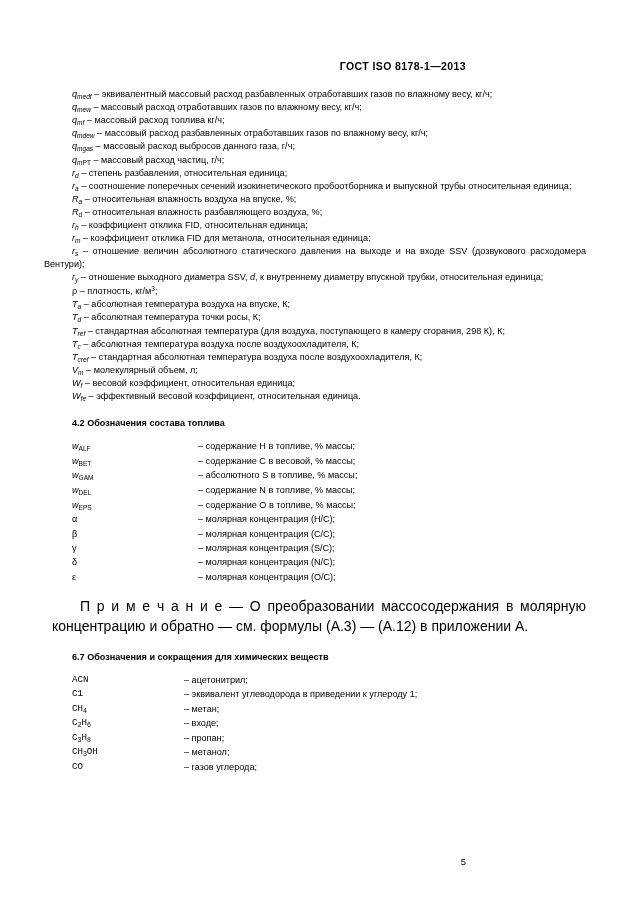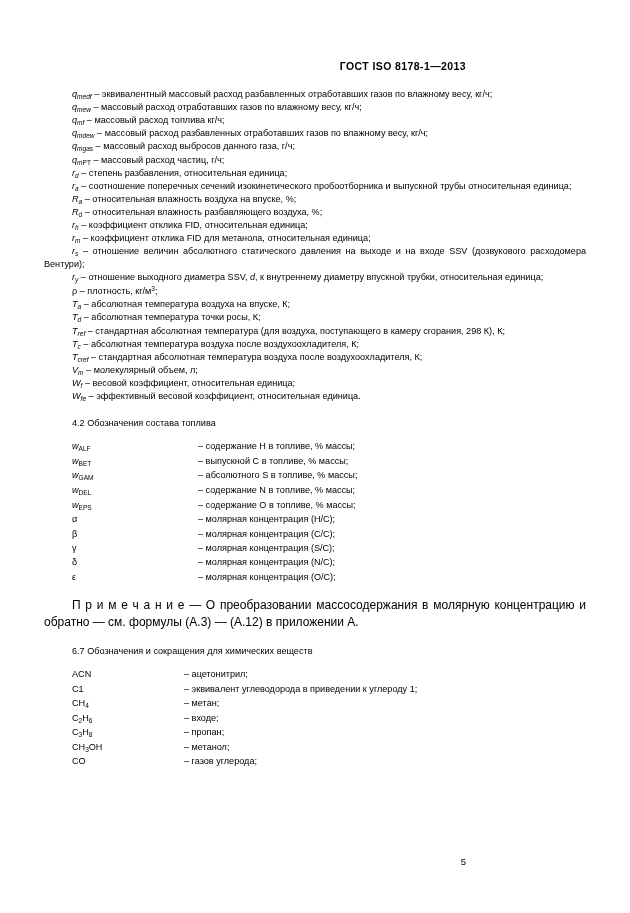--- a/index.html
+++ b/index.html
@@ -50,57 +50,58 @@
     vertical-align: -0.28em;
   }
   sup {
     font-size: 0.72em;
     vertical-align: 0.45em;
   }
   i, .it {
     font-style: italic;
   }
   .sec-title {
-    font-weight: normal;
+    font-weight: bold;
     font-size: 9.1px;
     margin: 14px 0 10px 28px;
   }
   .symtable {
     margin: 0 0 0 28px;
     border-collapse: collapse;
     width: 500px;
   }
   .symtable td {
     padding: 0 0 1.5px 0;
     font-size: 9.1px;
     vertical-align: top;
   }
   .symtable td.sym {
     width: 126px;
     white-space: nowrap;
   }
   .note {
-    margin: 12px 0 0 0;
+    margin: 12px 0 0 8px;
     text-indent: 28px;
-    font-size: 12px;
+    font-size: 14px;
     text-align: justify;
   }
   .abbrtable {
     margin: 10px 0 0 28px;
     border-collapse: collapse;
     width: 500px;
   }
   .abbrtable td {
     padding: 0 0 1.5px 0;
     font-size: 9.1px;
     vertical-align: top;
   }
   .abbrtable td.abbr {
     width: 112px;
     white-space: nowrap;
+    font-family: Liberation Mono, monospace;
   }
   .pagenum {
     position: absolute;
     bottom: 46px;
     right: 44px;
     font-size: 9.5px;
   }
 </style>
 </head>
 <body>
@@ -184,21 +185,21 @@
     <div class="sec-title">4.2 Обозначения состава топлива</div>
 
     <table class="symtable">
       <tbody>
           <tr>
         <td class="sym"><i>w</i><sub>ALF</sub></td>
         <td>– содержание Н в топливе, % массы;</td>
       </tr>
       <tr>
         <td class="sym"><i>w</i><sub>BET</sub></td>
-        <td>– выпускной С в топливе, % массы;</td>
+        <td>– содержание С в весовой, % массы;</td>
       </tr>
       <tr>
         <td class="sym"><i>w</i><sub>GAM</sub></td>
         <td>– абсолютного S в топливе, % массы;</td>
       </tr>
       <tr>
         <td class="sym"><i>w</i><sub>DEL</sub></td>
         <td>– содержание N в топливе, % массы;</td>
       </tr>
       <tr>

